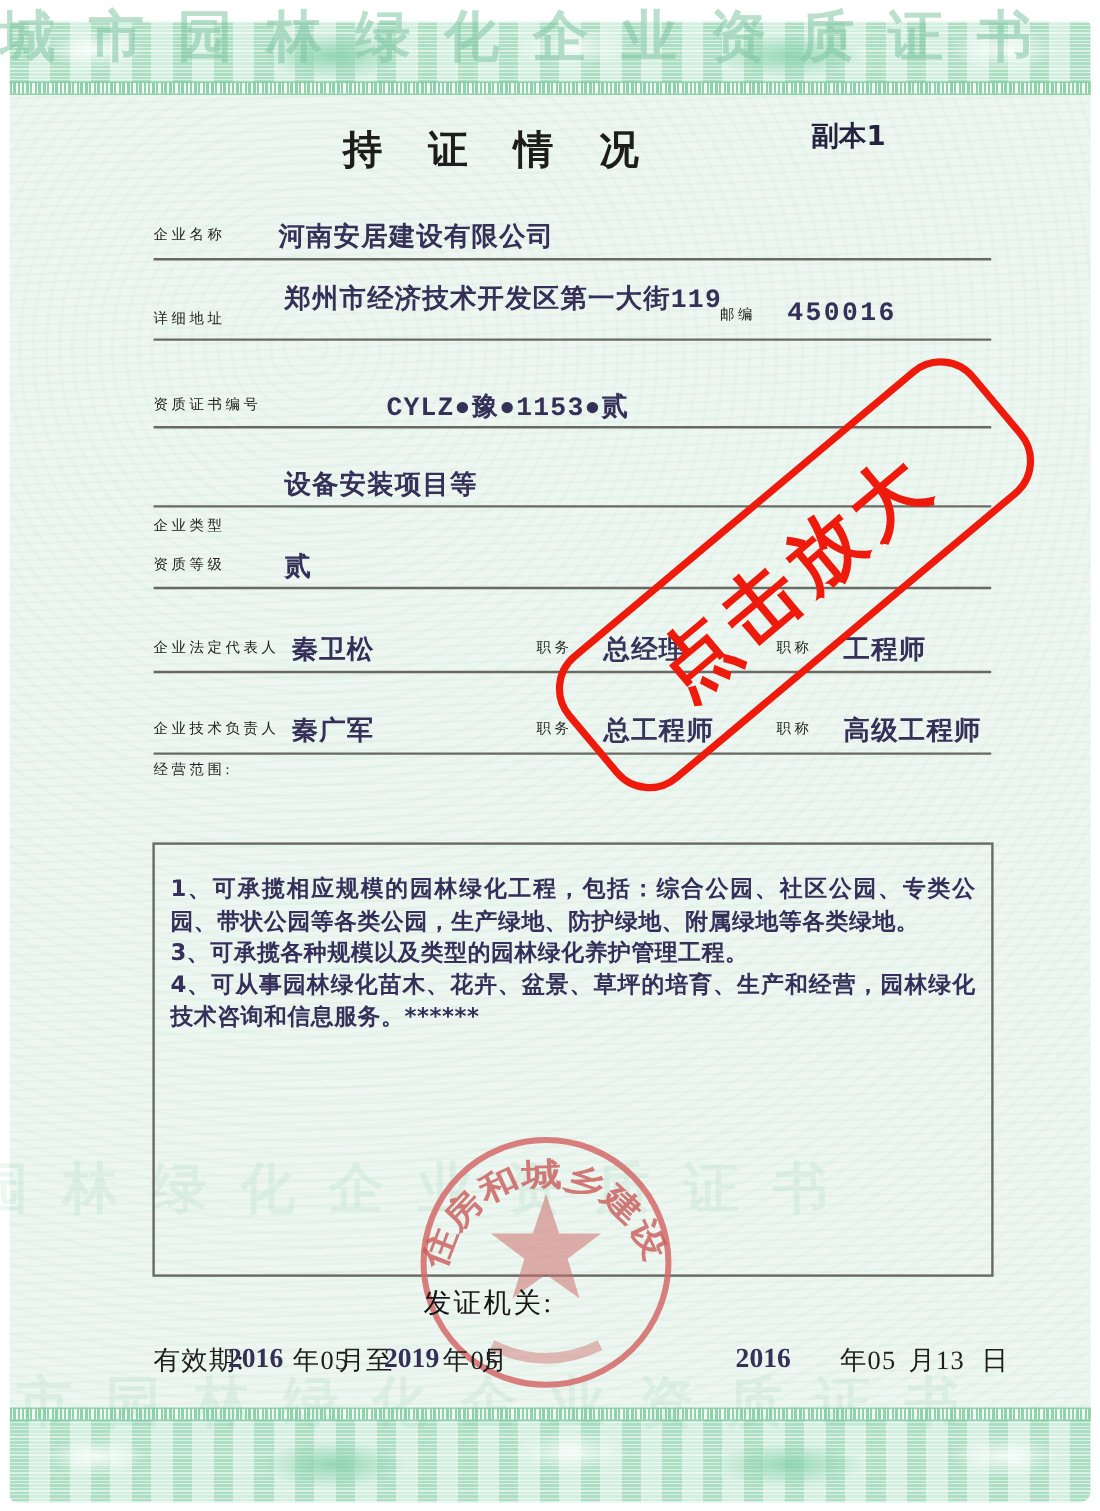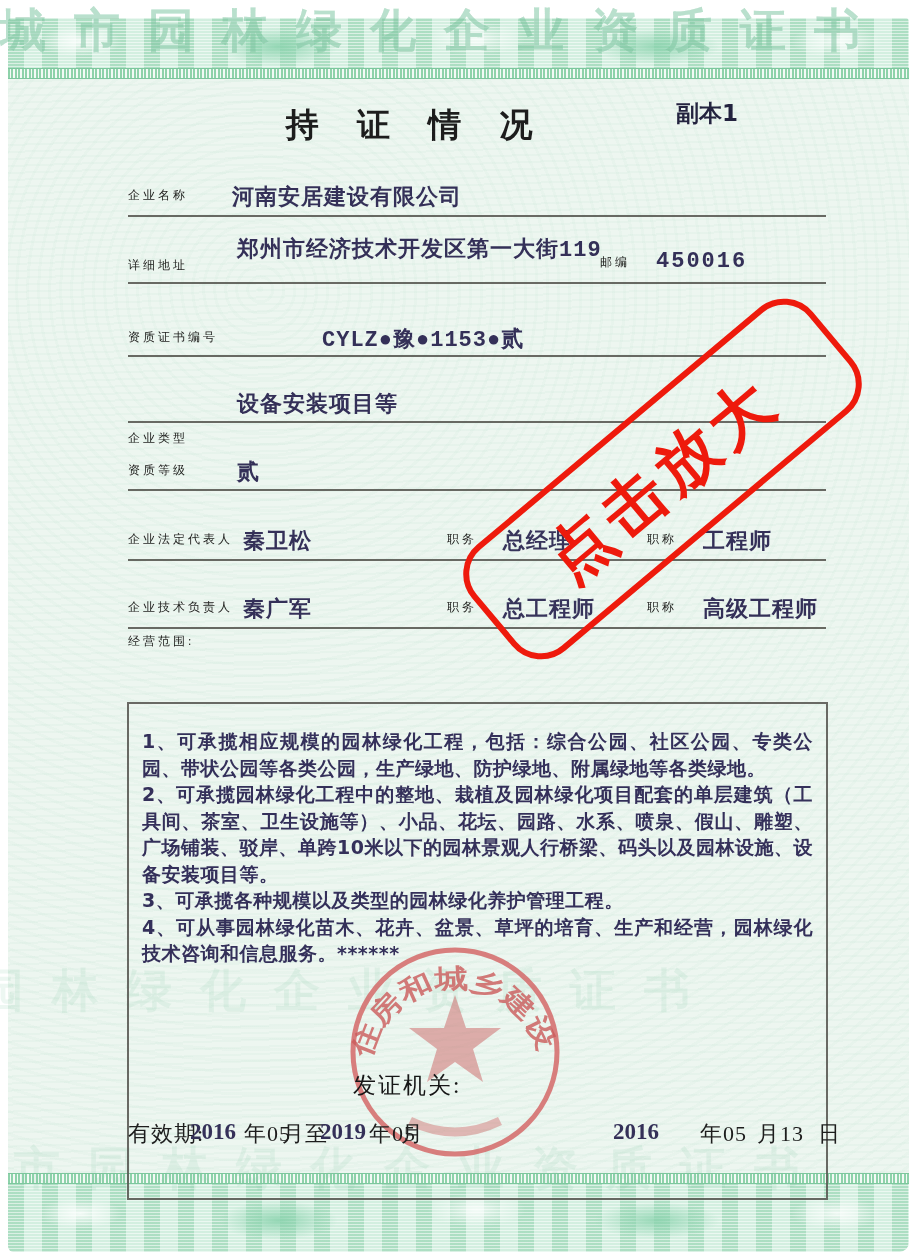--- a/index.html
+++ b/index.html
@@ -67,21 +67,21 @@
   .flabel { font-size:12px; color:#222220; letter-spacing:3px; }
   .fvalue {
     font-size:22px; font-weight:bold; color:#343058; letter-spacing:1px;
     font-family:Liberation Mono, monospace;
   }
   .rule {
     position:absolute; left:128px; width:698px; height:0;
     border-bottom:2px solid rgba(80,80,74,0.85); z-index:1;
   }
   .scope-box {
-    position:absolute; left:127px; top:702px; width:701px; height:498px;
+    position:absolute; left:127px; top:702px; width:701px; height:362px;
     border:2px solid rgba(90,90,84,0.9); z-index:1; padding:24px 13px 0 13px;
   }
   .scope-box p {
     font-size:19px; line-height:26.5px; font-weight:bold; color:#34305a;
     text-align:justify; letter-spacing:0.5px;
     font-family:"DejaVu Sans","Liberation Sans",sans-serif;
   }
   .issuer {
     left:353px; top:1070px; font-size:23px; font-weight:normal; color:#161616;
     letter-spacing:2px; z-index:4;
@@ -162,21 +162,20 @@
   <div class="abs fvalue" style="left:243px; top:594px;">秦广军</div>
   <div class="abs flabel" style="left:447px; top:599px;">职务</div>
   <div class="abs fvalue" style="left:503px; top:594px;">总工程师</div>
   <div class="abs flabel" style="left:647px; top:599px;">职称</div>
   <div class="abs fvalue" style="left:703px; top:594px;">高级工程师</div>
   <div class="rule" style="top:627px;"></div>
 
   <div class="abs flabel" style="left:128px; top:633px;">经营范围:</div>
   <div class="scope-box">
     <p>1、可承揽相应规模的园林绿化工程，包括：综合公园、社区公园、专类公园、带状公园等各类公园，生产绿地、防护绿地、附属绿地等各类绿地。</p>
-    <p>2、可承揽园林绿化工程中的整地、栽植及园林绿化项目配套的单层建筑（工具间、茶室、卫生设施等）、小品、花坛、园路、水系、喷泉、假山、雕塑、广场铺装、驳岸、单跨10米以下的园林景观人行桥梁、码头以及园林设施、设备安装项目等。</p>
     <p>3、可承揽各种规模以及类型的园林绿化养护管理工程。</p>
     <p>4、可从事园林绿化苗木、花卉、盆景、草坪的培育、生产和经营，园林绿化技术咨询和信息服务。******</p>
   </div>
 
   <svg class="seal" viewBox="0 0 230 230">
     <circle cx="115" cy="107" r="102" fill="none" stroke="rgba(211,104,104,0.85)" stroke-width="5"></circle>
     <polygon points="115,50 126,83 161,83 133,104 143,137 115,117 87,137 97,104 69,83 104,83" fill="rgba(205,112,112,0.55)"></polygon>
     <defs>
       <path id="sealArc" d="M 30,116 A 86,86 0 0 1 200,116" fill="none"></path>
     </defs>

